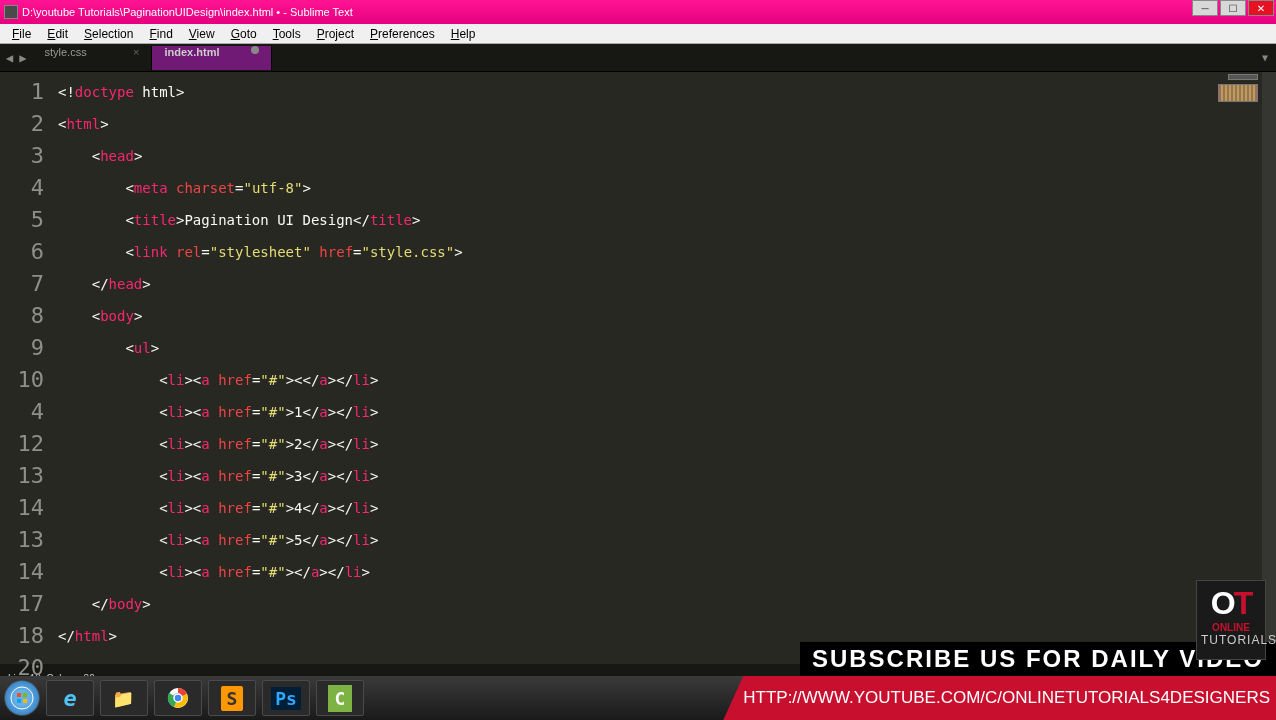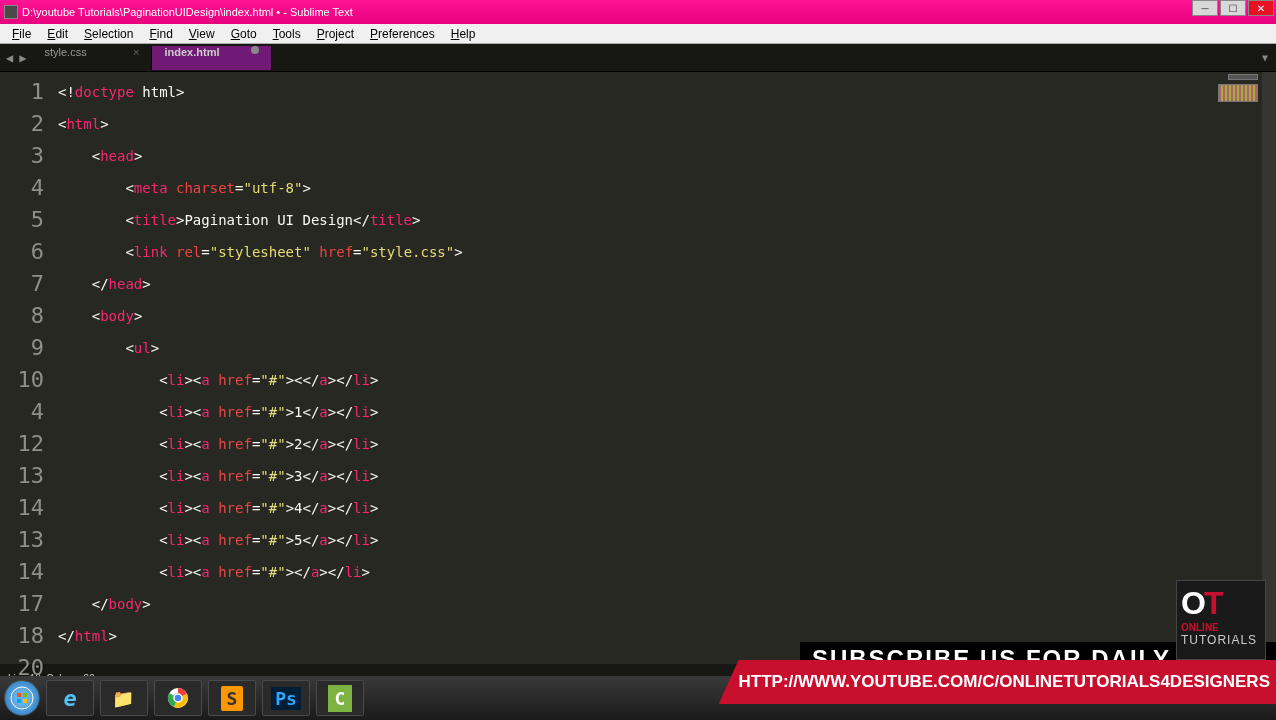--- a/index.html
+++ b/index.html
@@ -202,43 +202,43 @@
 }
 .task-btn.start {
   background: radial-gradient(circle, #67b0e8 30%, #1a6bb5 100%);
   border-radius: 50%;
   width: 36px;
   height: 36px;
 }
 .url-banner {
   position: absolute;
   right: 0;
-  bottom: 16px;
+  bottom: 0;
   height: 44px;
   background: #c8102e;
   color: #fff;
   font-family: Arial, sans-serif;
-  font-weight: bold;
+  font-weight: normal;
   font-size: 17px;
   display: flex;
   align-items: center;
   padding: 0 6px 0 20px;
   clip-path: polygon(20px 0, 100% 0, 100% 100%, 0 100%);
 }
 .ot-logo {
   position: absolute;
   right: 10px;
   bottom: 60px;
-  width: 90px;
+  width: 70px;
   height: 80px;
   background: #1a1a1a;
   border: 1px solid #444;
   color: #fff;
   font-family: Arial, sans-serif;
-  text-align: left;
+  text-align: center;
   padding: 4px;
 }
 .ot-logo .big { font-size: 32px; font-weight: bold; letter-spacing: -2px; }
 .ot-logo .red-dot { color: #c8102e; }
 .ot-logo .online { color: #c8102e; font-size: 10px; font-weight: bold; }
 .ot-logo .tuts { color: #ccc; font-size: 12px; letter-spacing: 1px; }
 </style>
 </head>
 <body>
 

